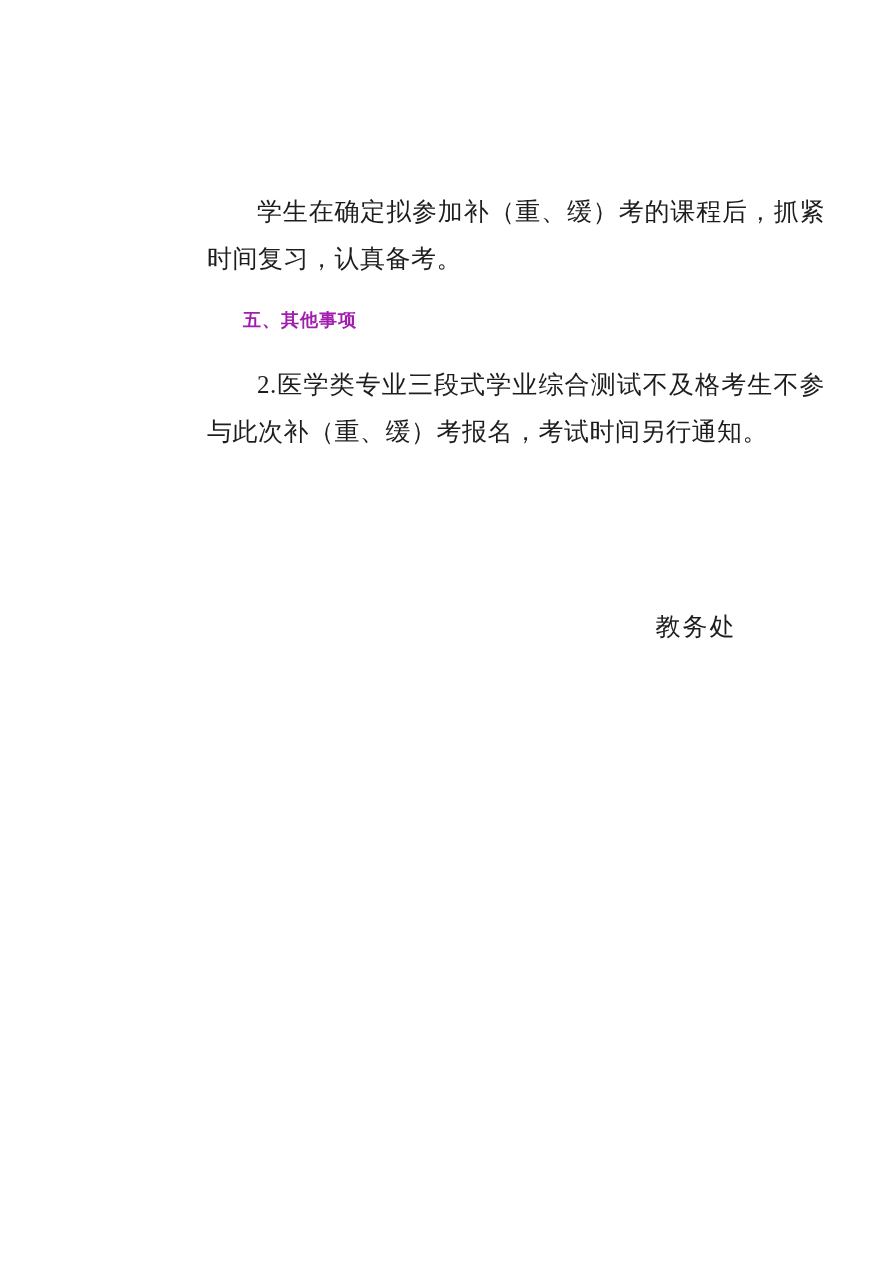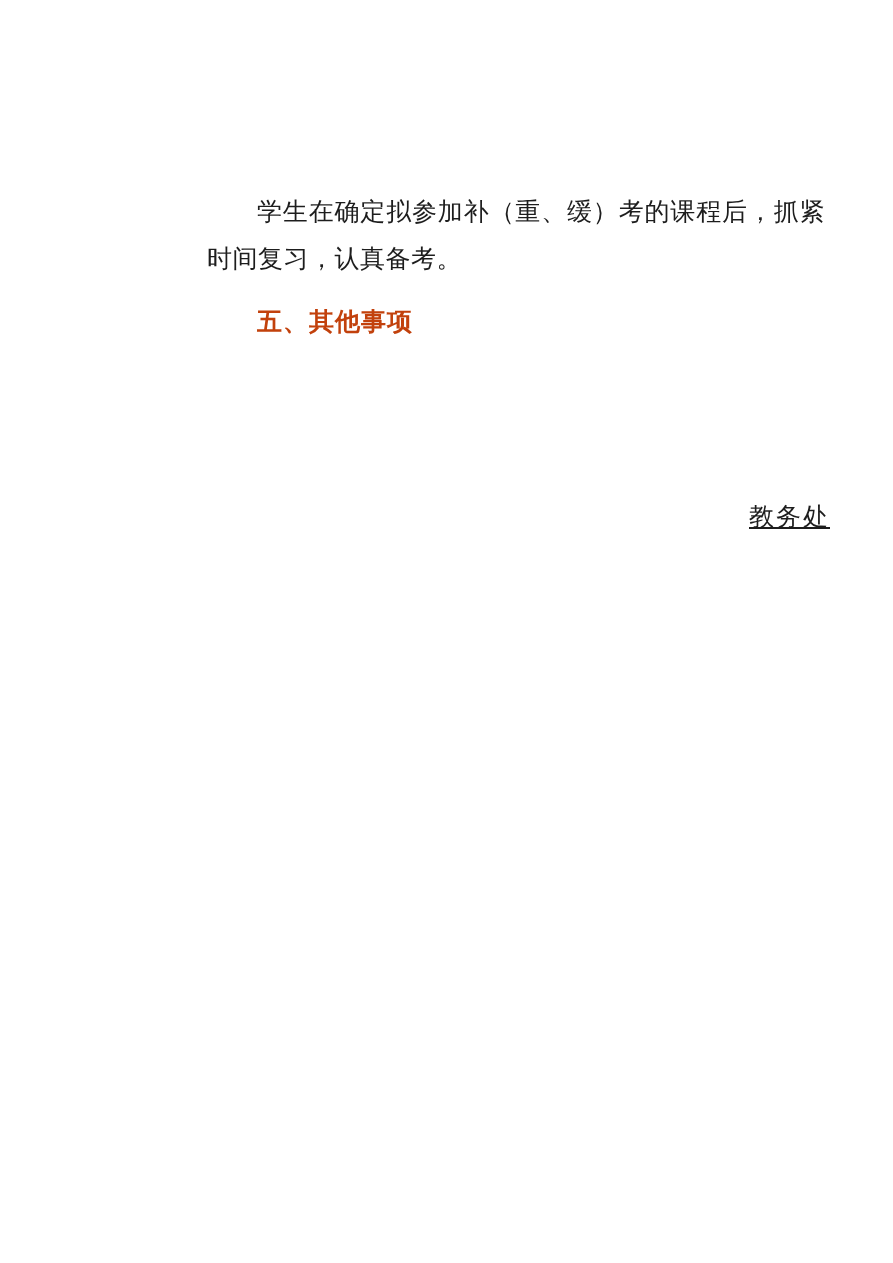--- a/index.html
+++ b/index.html
@@ -31,55 +31,55 @@
     font-size: 25px;
     line-height: 47px;
     text-align: justify;
     text-justify: inter-ideograph;
     text-indent: 2em;
     letter-spacing: 0.5px;
     word-break: break-all;
   }
 
   .heading {
-    font-family: Liberation Serif, serif;
+    font-family: Liberation Mono, monospace;
     font-weight: 700;
-    font-size: 25px;
+    font-size: 18px;
     line-height: 47px;
     text-indent: 2em;
     letter-spacing: 1px;
-    color: #c2410c;
+    color: #a21caf;
   }
 
   .signature-block {
     margin-top: 152px;
     margin-left: 355px;
     width: 300px;
     text-align: center;
   }
 
   .signature-line {
     font-size: 25px;
     line-height: 40px;
     letter-spacing: 2px;
-    text-align: right;
-    text-decoration: underline;
+    text-align: center;
   }
 </style>
 </head>
 <body>
 
 <div class="page">
   <div class="doc-body">
 
     <p class="para">学生在确定拟参加补（重、缓）考的课程后，抓紧时间复习，认真备考。</p>
 
     <p class="heading">五、其他事项</p>
 
 
+    <p class="para">2.医学类专业三段式学业综合测试不及格考生不参与此次补（重、缓）考报名，考试时间另行通知。</p>
 
 
     <div class="signature-block">
       <p class="signature-line">教务处</p>
     </div>
 
   </div>
 </div>
 
 </body></html>

